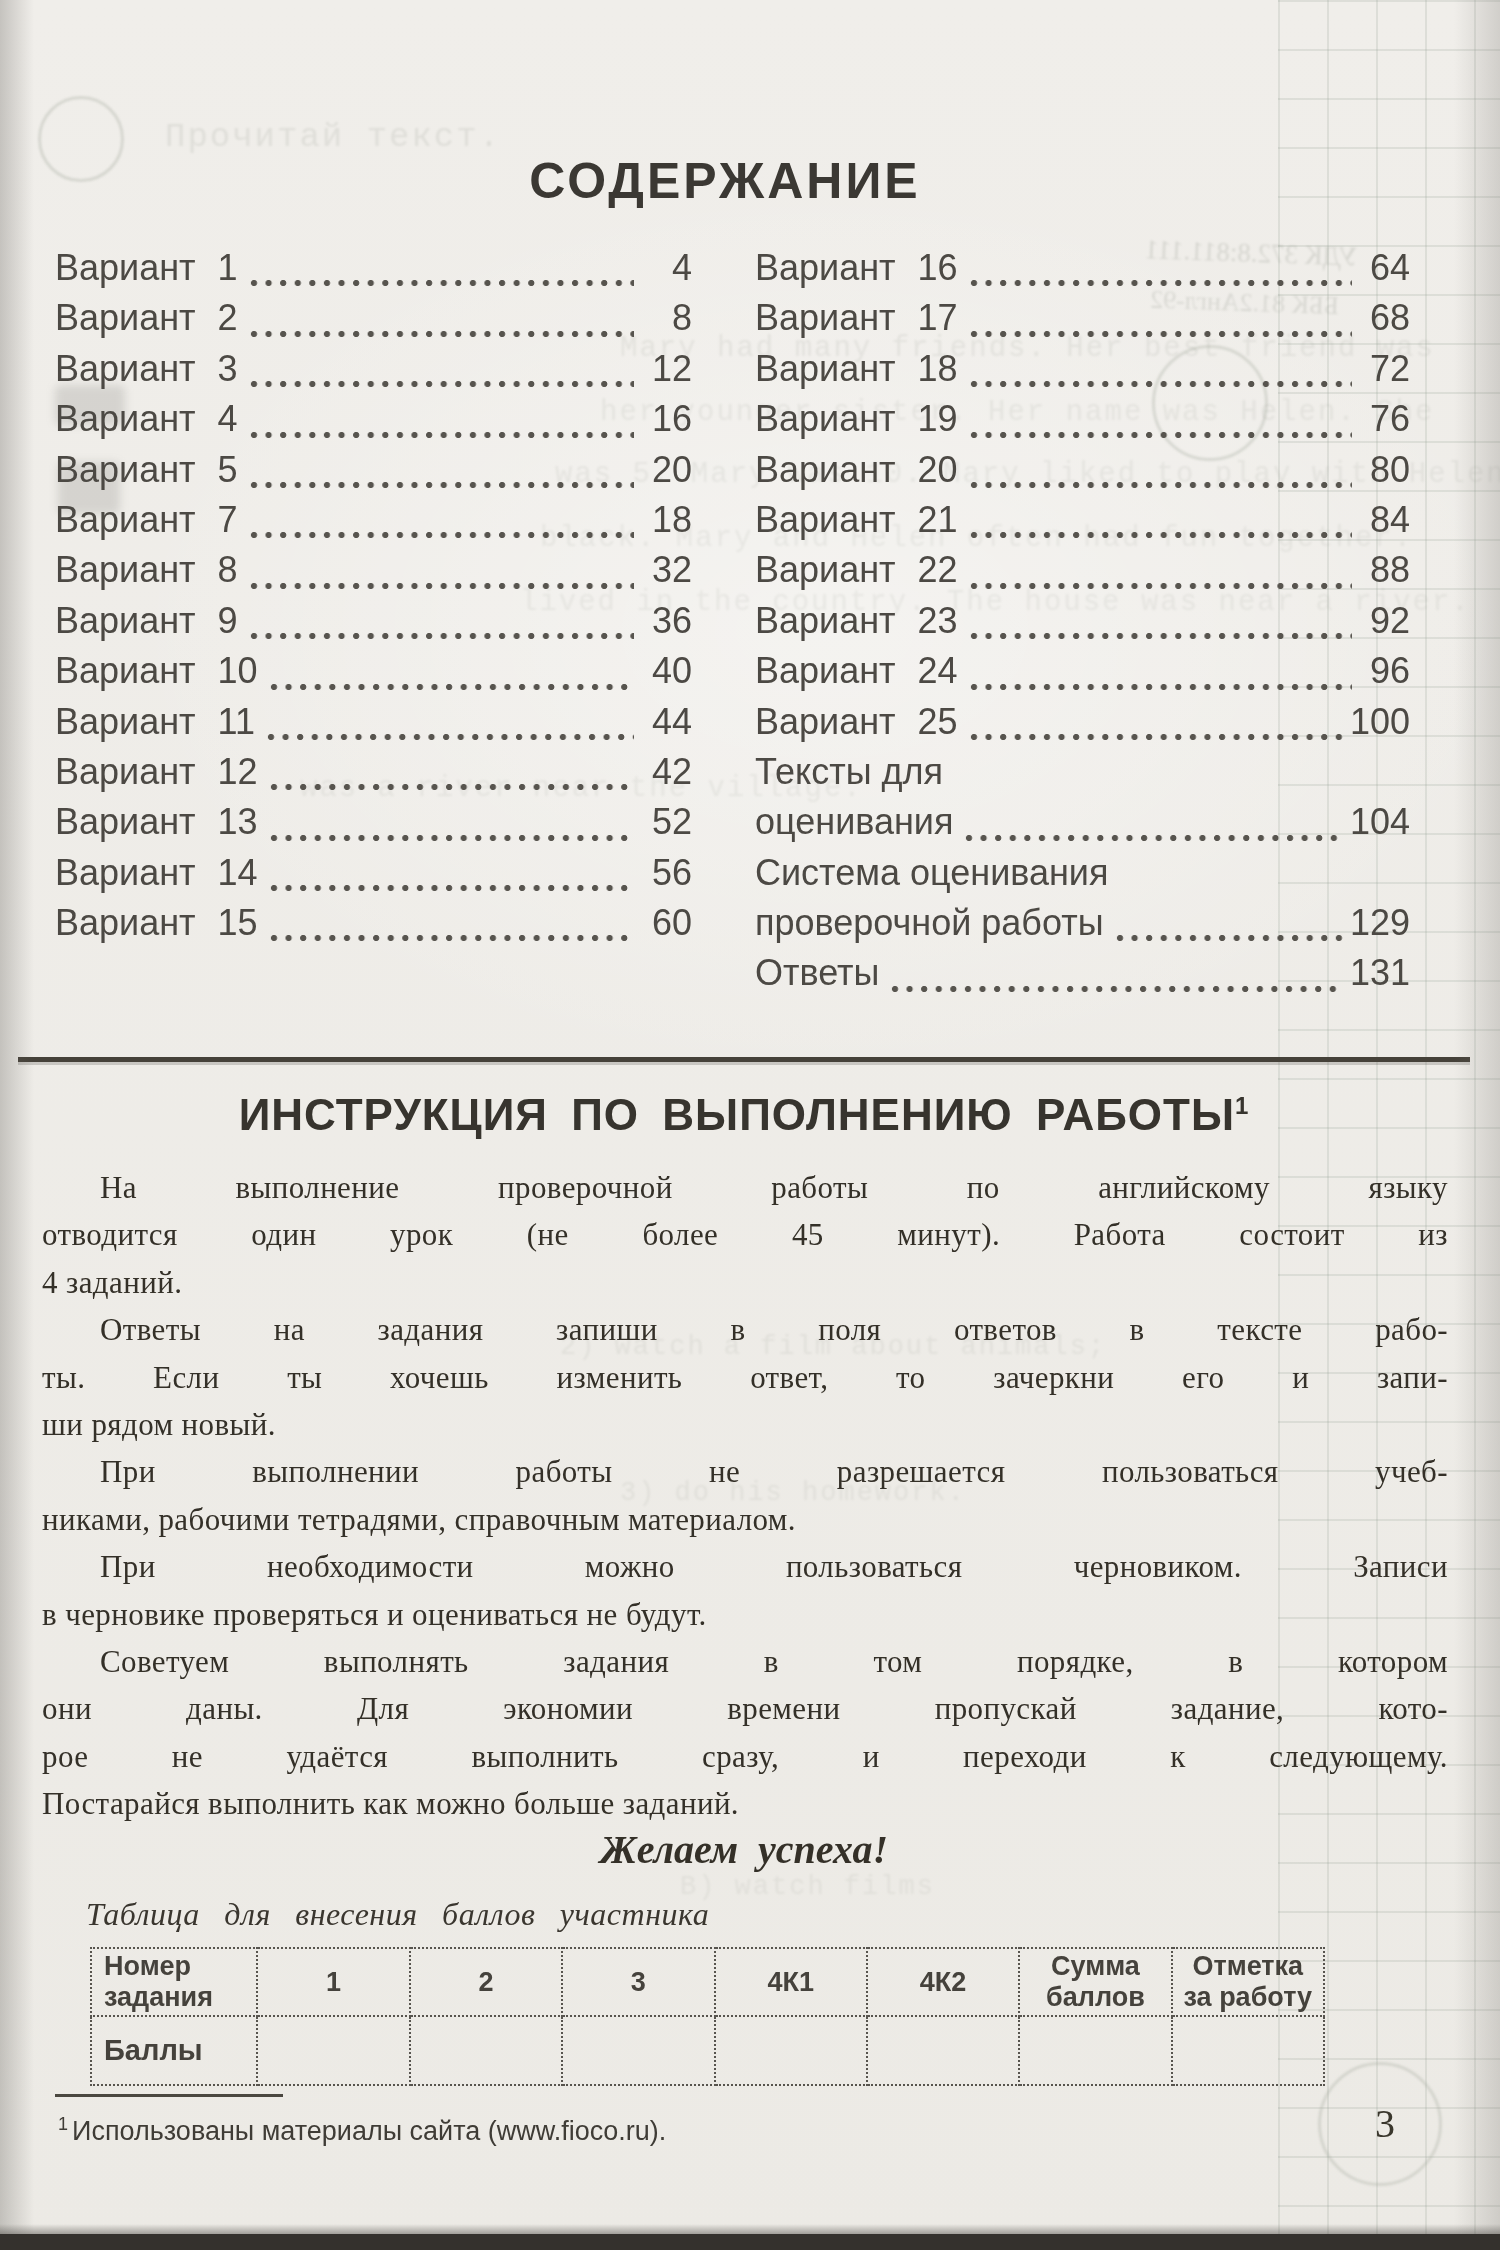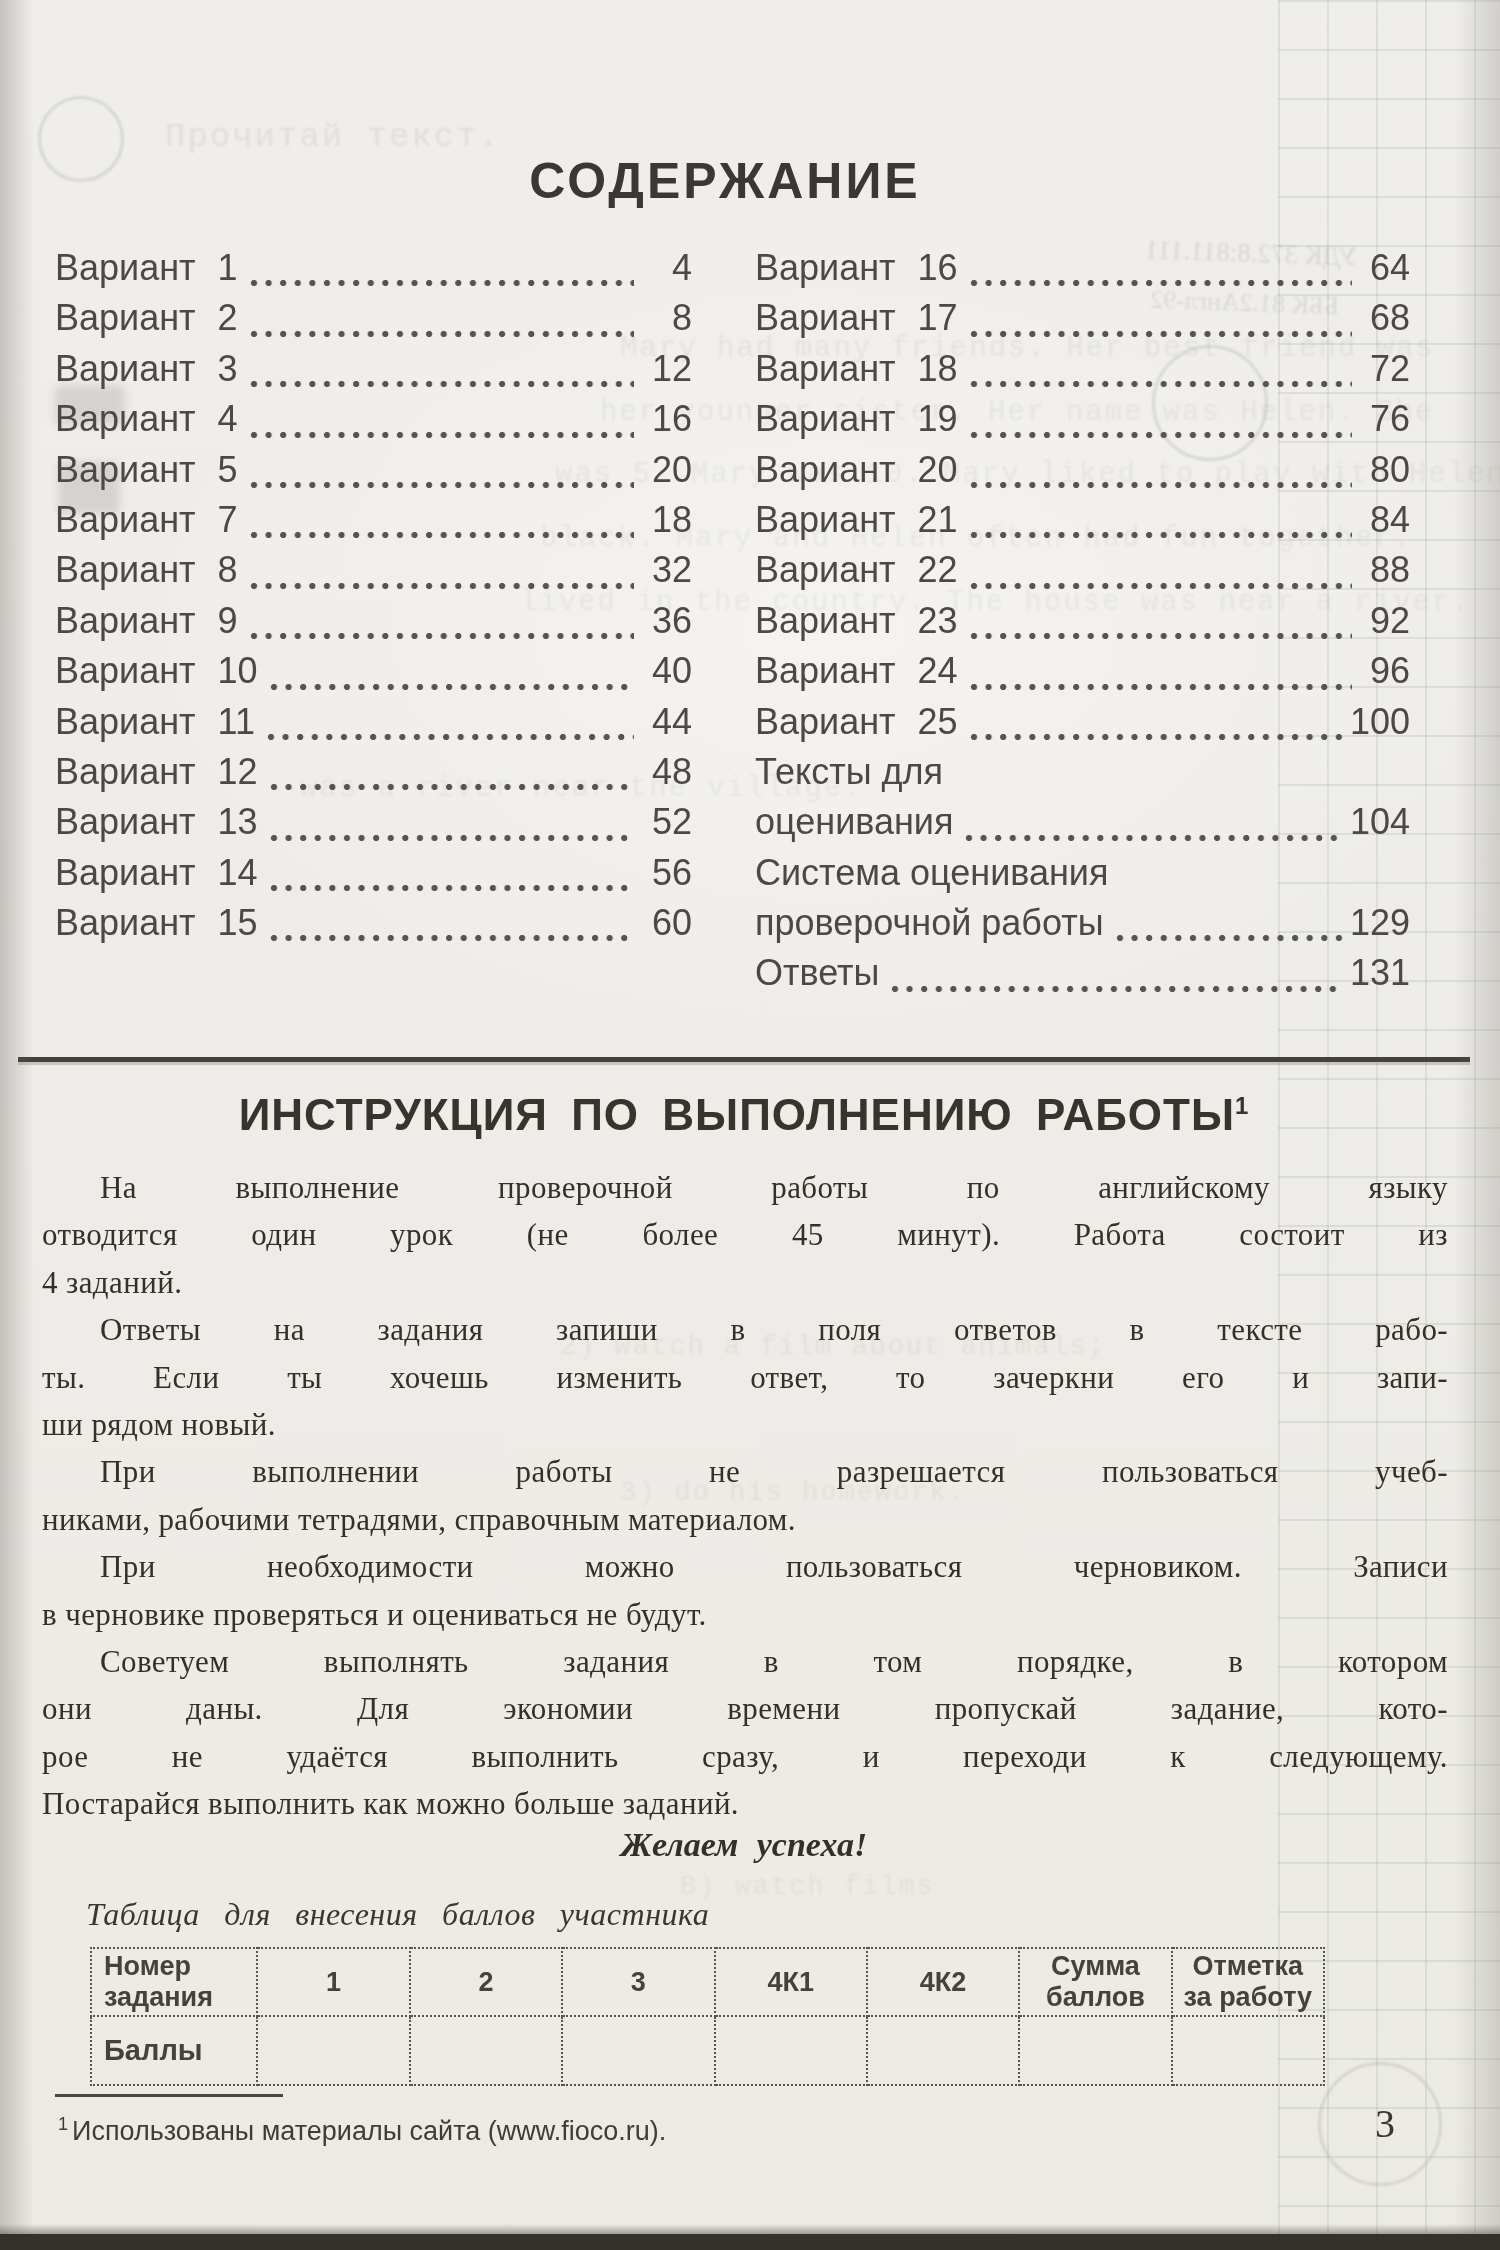--- a/index.html
+++ b/index.html
@@ -49,21 +49,21 @@
   .inst-title{position:absolute;top:1090px;left:40px;width:1408px;text-align:center;
     font-size:44px;font-weight:700;letter-spacing:1px;word-spacing:10px;color:#37342e;}
   .inst-title sup{font-size:24px;}
   .paras{position:absolute;top:1164px;left:42px;width:1406px;
     font-family:"Liberation Serif", serif;font-size:31px;color:#343028;letter-spacing:.4px;}
   .bline{line-height:47.4px;text-align:justify;text-align-last:justify;height:47.4px;overflow:hidden;}
   .bline.first{text-indent:58px;}
   .bline.last{text-align-last:left;}
   .wish{position:absolute;top:1826px;left:40px;width:1408px;text-align:center;
     font-family:"Liberation Serif", serif;font-style:italic;font-weight:700;
-    font-size:34px;color:#343028;word-spacing:10px;}
+    font-size:40px;color:#343028;word-spacing:10px;}
 
   
   .tbl-caption{position:absolute;top:1896px;left:86px;
     font-family:"Liberation Serif", serif;font-style:italic;font-size:32px;
     color:#3a362f;word-spacing:16px;letter-spacing:.5px;}
   table.score{position:absolute;top:1947px;left:90px;width:1235px;height:123px;
     border-collapse:collapse;table-layout:fixed;font-weight:bold;}
   table.score td{border:2px dotted #57544e;font-size:27px;color:#45423c;
     text-align:center;vertical-align:middle;white-space:pre-line;line-height:31px;padding:2px 4px;}
   table.score tr.hdr{height:54px;}
@@ -158,21 +158,21 @@
         <span class="toc-page">40</span>
       </div>
       <div class="toc-row">
         <span class="toc-label">Вариант<span class="toc-num">11</span></span>
         <span class="leader"></span>
         <span class="toc-page">44</span>
       </div>
       <div class="toc-row">
         <span class="toc-label">Вариант<span class="toc-num">12</span></span>
         <span class="leader"></span>
-        <span class="toc-page">48</span>
+        <span class="toc-page">42</span>
       </div>
       <div class="toc-row">
         <span class="toc-label">Вариант<span class="toc-num">13</span></span>
         <span class="leader"></span>
         <span class="toc-page">52</span>
       </div>
       <div class="toc-row">
         <span class="toc-label">Вариант<span class="toc-num">14</span></span>
         <span class="leader"></span>
         <span class="toc-page">56</span>

